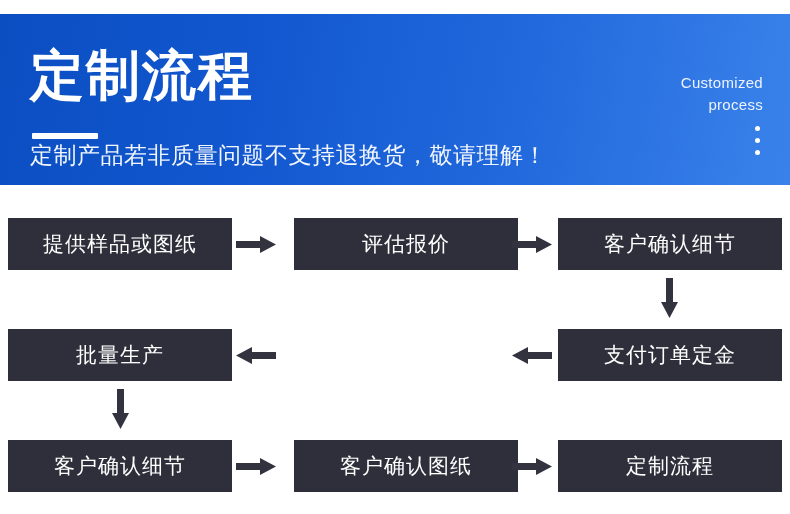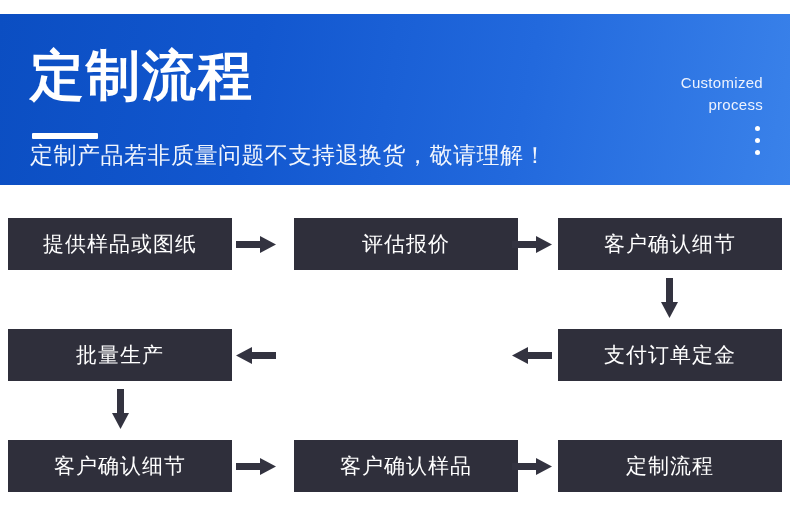--- a/index.html
+++ b/index.html
@@ -207,21 +207,21 @@
     </svg>
   </div>
 
   <div class="flow-row" id="row-3">
     <div class="node col-1">客户确认细节</div>
     <div class="h-arrow gap-1">
       <svg width="40" height="17" viewBox="0 0 40 17" aria-hidden="true">
         <path d="M0 5 H24 V0 L40 8.5 L24 17 V12 H0 Z" fill="#333340"></path>
       </svg>
     </div>
-    <div class="node col-2">客户确认样品</div>
+    <div class="node col-2">客户确认图纸</div>
     <div class="h-arrow gap-2">
       <svg width="40" height="17" viewBox="0 0 40 17" aria-hidden="true">
         <path d="M0 5 H24 V0 L40 8.5 L24 17 V12 H0 Z" fill="#333340"></path>
       </svg>
     </div>
     <div class="node col-3">定制流程</div>
   </div>
 
 </div>
 

